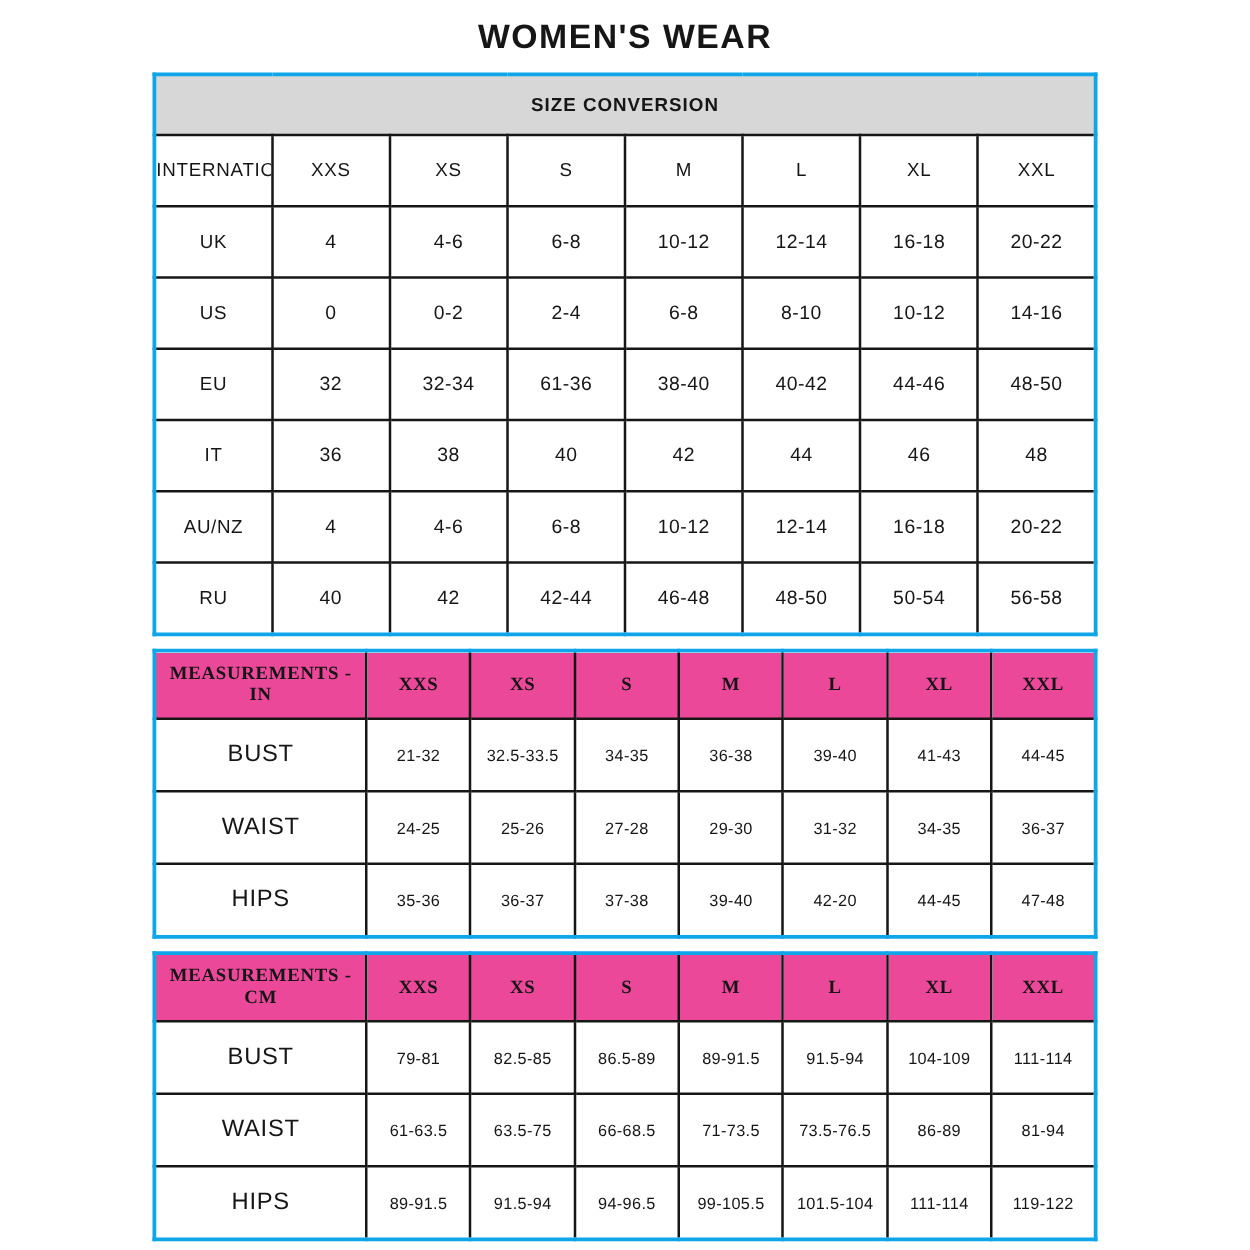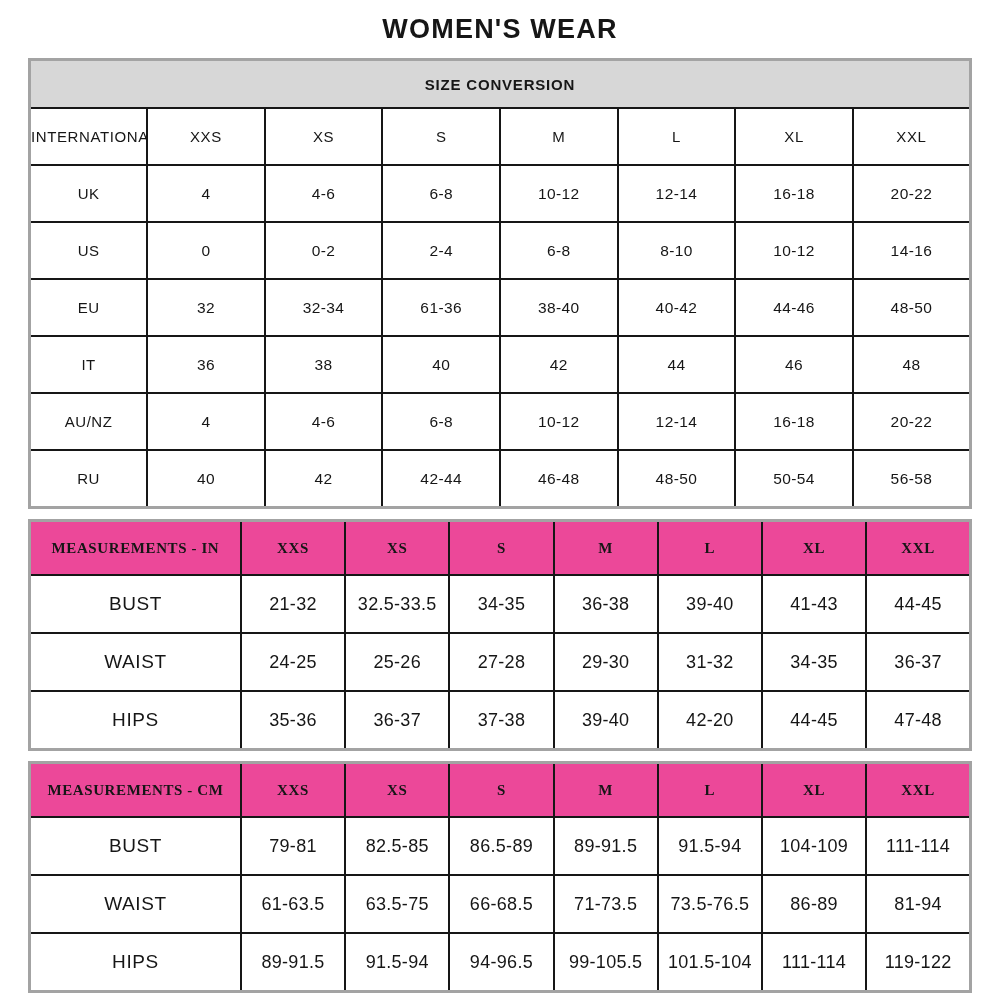--- a/index.html
+++ b/index.html
@@ -8,36 +8,36 @@
     background: #ffffff;
     width: 1000px;
     height: 1000px;
     overflow: hidden;
   }
   body {
     font-family: "Liberation Sans", sans-serif;
     color: #161616;
   }
   .page {
-    width: 944px;
+    width: 756px;
     margin: 0 auto;
     padding-top: 12px;
   }
   .title {
     text-align: center;
     font-size: 27px;
     font-weight: 700;
     letter-spacing: 1.2px;
     margin: 2px 0 13px 0;
   }
   table.tbl {
     border-collapse: collapse;
     table-layout: fixed;
     width: 100%;
-    border: 3px solid #a3a3a3;
+    border: 3px solid #0ea5e9;
     margin-bottom: 10px;
   }
   .tbl th, .tbl td {
     border: 2px solid #161616;
     text-align: center;
     vertical-align: middle;
     padding: 0;
     overflow: hidden;
   }
   
@@ -67,21 +67,21 @@
     height: 52px;
     background: #ec4899;
     font-weight: 700;
     font-size: 15px;
     letter-spacing: 0.6px;
     font-family: Liberation Serif, serif;
   }
   .tbl-meas th.label-col { width: 22.2%; }
   .tbl-meas td {
     height: 56px;
-    font-size: 18px;
+    font-size: 13px;
     letter-spacing: 0.3px;
   }
   .tbl-meas td.row-label {
     font-size: 19px;
     letter-spacing: 0.6px;
   }
   .tbl-conversion td.row-label {
     font-size: 15px;
     letter-spacing: 0.5px;
   }

